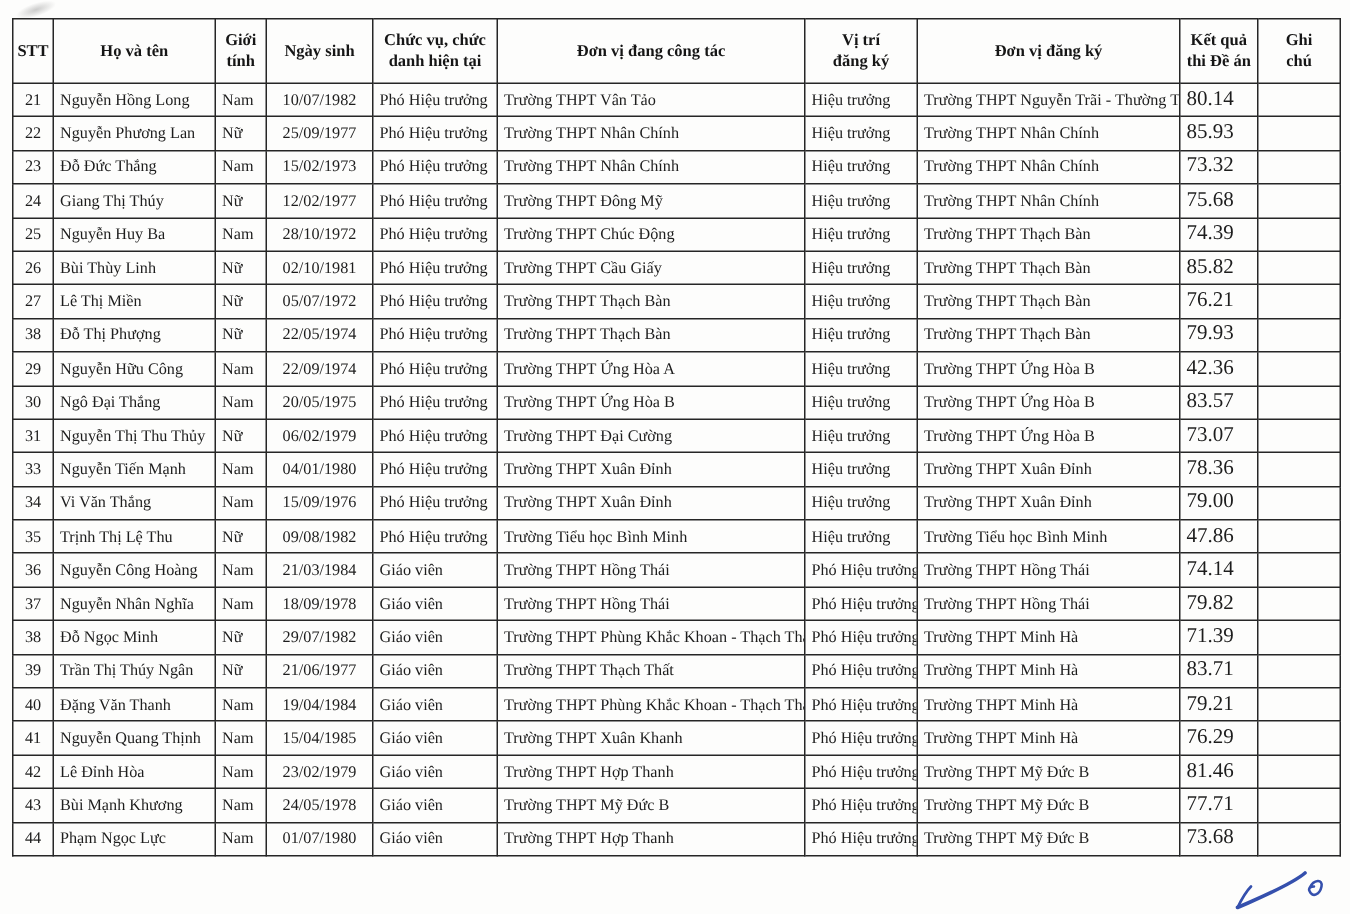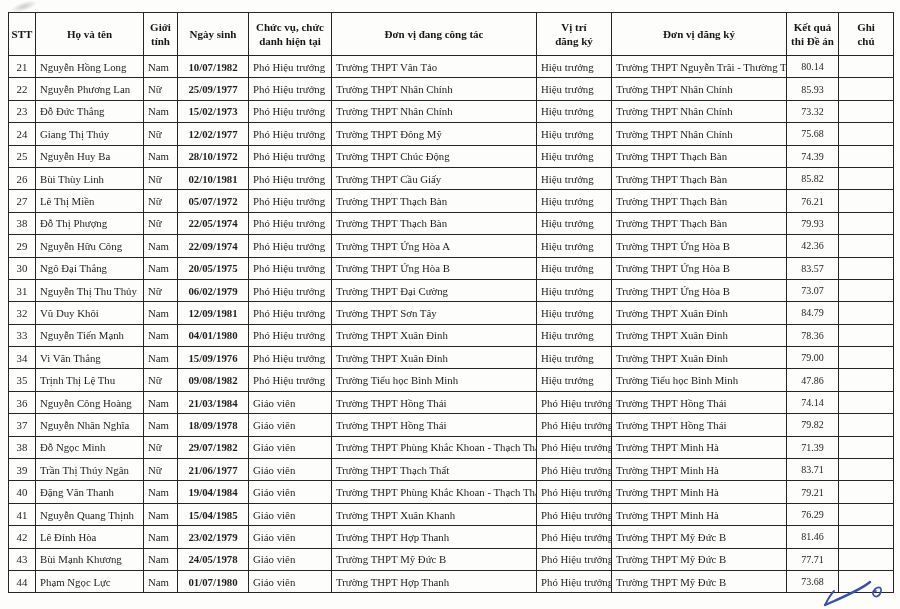--- a/index.html
+++ b/index.html
@@ -28,22 +28,22 @@
     white-space:pre-line;line-height:1.3;
     font-size:11px;padding:2px 1px;height:38px;
     color:#161616;
   }
   tbody tr{height:22.4px;}
   tbody td{
     font-size:10.8px;padding:0 4px;vertical-align:middle;
     white-space:nowrap;color:#1d1d1d;
   }
   td.cell-stt{text-align:center;padding:4px 1px;}
-  td.cell-dob{text-align:center;font-weight:bold;}
-  td.cell-score{text-align:center;font-size:10px;}
+  td.cell-dob{text-align:center;}
+  td.cell-score{text-align:left;font-size:14px;}
   .handwritten-mark{
     position:absolute;left:818px;top:579px;width:70px;height:30px;
     z-index:5;
   }
 </style>
 </head>
 <body>
 
 <div class="scan-smudge"></div>
 
@@ -206,32 +206,20 @@
         <td class="cell-gender">Nữ</td>
         <td class="cell-dob">06/02/1979</td>
         <td class="cell-position">Phó Hiệu trưởng</td>
         <td class="cell-current_unit">Trường THPT Đại Cường</td>
         <td class="cell-registered_position">Hiệu trưởng</td>
         <td class="cell-registered_unit">Trường THPT Ứng Hòa B</td>
         <td class="cell-score">73.07</td>
         <td class="cell-note"></td>
       </tr>
       <tr>
-        <td class="cell-stt">32</td>
-        <td class="cell-name">Vũ Duy Khôi</td>
-        <td class="cell-gender">Nam</td>
-        <td class="cell-dob">12/09/1981</td>
-        <td class="cell-position">Phó Hiệu trưởng</td>
-        <td class="cell-current_unit">Trường THPT Sơn Tây</td>
-        <td class="cell-registered_position">Hiệu trưởng</td>
-        <td class="cell-registered_unit">Trường THPT Xuân Đỉnh</td>
-        <td class="cell-score">84.79</td>
-        <td class="cell-note"></td>
-      </tr>
-      <tr>
         <td class="cell-stt">33</td>
         <td class="cell-name">Nguyễn Tiến Mạnh</td>
         <td class="cell-gender">Nam</td>
         <td class="cell-dob">04/01/1980</td>
         <td class="cell-position">Phó Hiệu trưởng</td>
         <td class="cell-current_unit">Trường THPT Xuân Đỉnh</td>
         <td class="cell-registered_position">Hiệu trưởng</td>
         <td class="cell-registered_unit">Trường THPT Xuân Đỉnh</td>
         <td class="cell-score">78.36</td>
         <td class="cell-note"></td>

